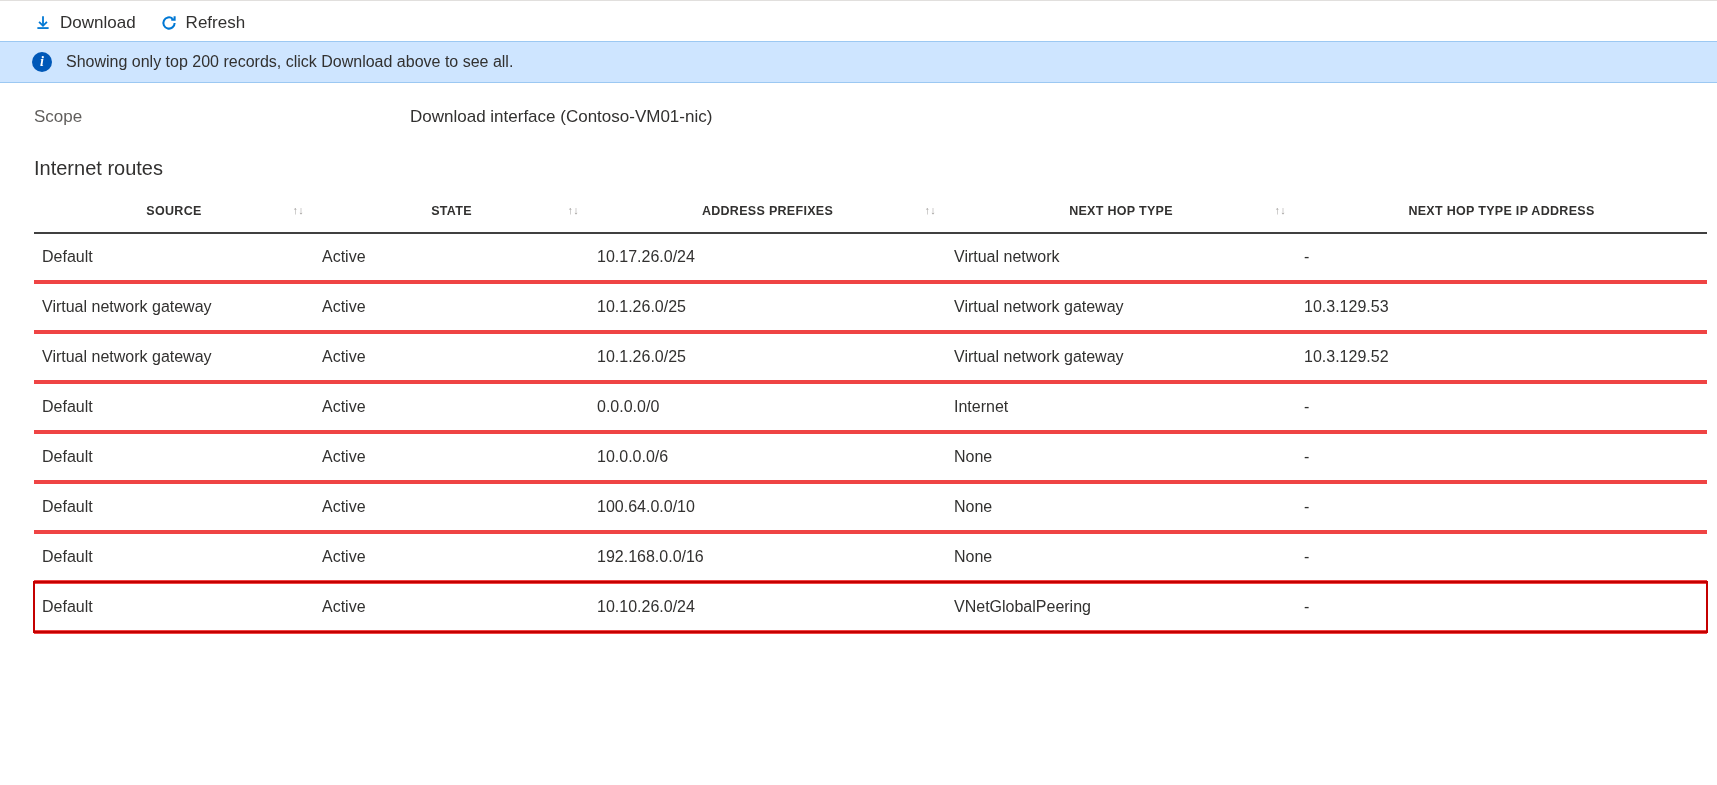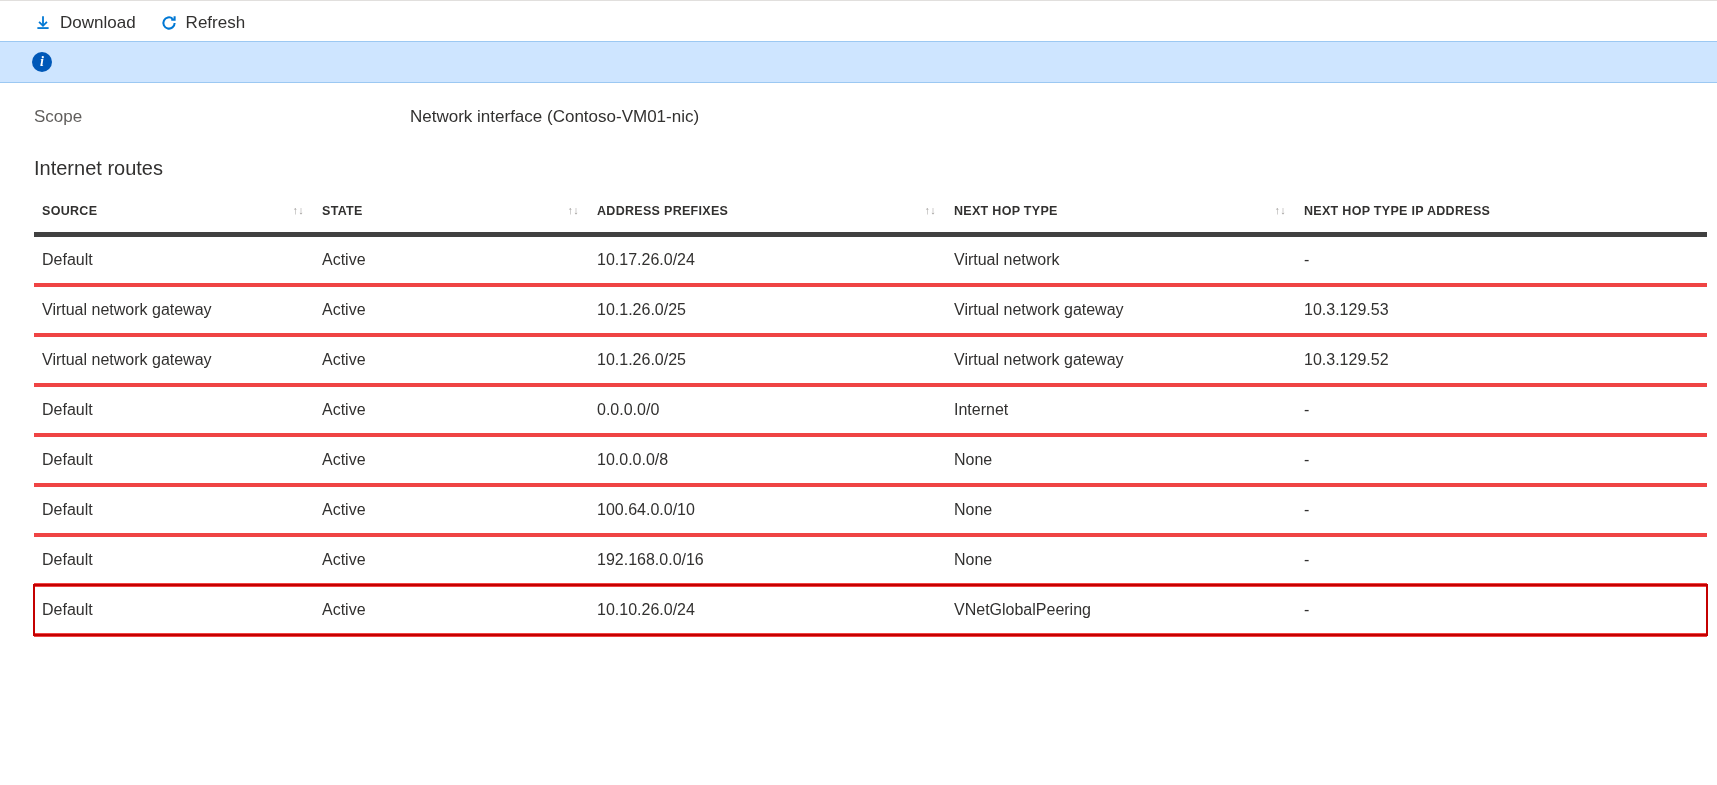--- a/index.html
+++ b/index.html
@@ -9,21 +9,21 @@
   .tool-btn{display:flex;align-items:center;gap:8px;color:#323130;cursor:pointer}
   .tool-btn .icon{color:#0078d4;display:flex;align-items:center;width:18px;height:18px}
   .tool-btn .lbl{font-size:17px}
   .info-bar{display:flex;align-items:center;gap:14px;background:#cee5ff;border-top:1px solid #9cc8f2;border-bottom:1px solid #9cc8f2;padding:10px 8px 10px 32px;font-size:16px;color:#323130}
   .info-bar .info-icon{width:20px;height:20px;border-radius:50%;background:#0058b8;color:#fff;font-weight:bold;font-family:Georgia,serif;display:flex;align-items:center;justify-content:center;font-style:italic;font-size:14px}
   .scope-row{display:flex;align-items:flex-end;padding:24px 8px 8px 34px;font-size:17px}
   .scope-label{color:#605e5c;width:376px}
   .scope-value{color:#323130}
   .section-title{font-size:20px;padding:22px 8px 12px 34px;color:#323130}
   table.routes{border-collapse:collapse;width:calc(100% - 44px);margin:0 0 0 34px}
-  table.routes th{font-size:12.5px;font-weight:700;letter-spacing:.3px;text-transform:uppercase;color:#323130;text-align:left;border-bottom:5px solid #404040;padding:12px 8px 14px 8px;white-space:nowrap}
+  table.routes th{font-size:12.5px;font-weight:700;letter-spacing:.3px;text-transform:uppercase;color:#323130;text-align:center;border-bottom:2px solid #404040;padding:12px 8px 14px 8px;white-space:nowrap}
   table.routes th .sort{color:#a19f9d;font-size:11px;margin-left:2px;display:inline-flex;align-items:center}
   table.routes td{font-size:16px;border-bottom:4px solid #ef4444;padding:14px 8px 14px 8px;color:#323130}
   .highlight-box{outline:2px solid #c40000;outline-offset:-1px}
   col.c-source{width:280px}
   col.c-state{width:275px}
   col.c-prefix{width:357px}
   col.c-nhtype{width:350px}
   col.c-nhip{width:auto}
   th.th-right{position:relative}
   th .sort{position:absolute;right:10px}
@@ -51,25 +51,26 @@
           <path d="M13 8a5 5 0 1 1-1.8-3.85"></path>
             <path d="M13 2v3h-3"></path>
         </svg>
       </span>
       <span class="lbl">Refresh</span>
     </div>
   </div>
 
   <div class="info-bar">
     <span class="info-icon">i</span>
+    <span>Showing only top 200 records, click Download above to see all.</span>
   </div>
 
   <div class="scope-row">
     <div class="scope-label">Scope</div>
-    <div class="scope-value">Network interface (Contoso-VM01-nic)</div>
+    <div class="scope-value">Download interface (Contoso-VM01-nic)</div>
   </div>
 
   <div class="section-title">Internet routes</div>
 
   <table class="routes">
     <colgroup>
       <col class="c-source">
         <col class="c-state">
         <col class="c-prefix">
         <col class="c-nhtype">
@@ -123,21 +124,21 @@
         <tr>
           <td>Default</td>
           <td>Active</td>
           <td>0.0.0.0/0</td>
           <td>Internet</td>
           <td>-</td>
         </tr>
         <tr>
           <td>Default</td>
           <td>Active</td>
-          <td>10.0.0.0/8</td>
+          <td>10.0.0.0/6</td>
           <td>None</td>
           <td>-</td>
         </tr>
         <tr>
           <td>Default</td>
           <td>Active</td>
           <td>100.64.0.0/10</td>
           <td>None</td>
           <td>-</td>
         </tr>

